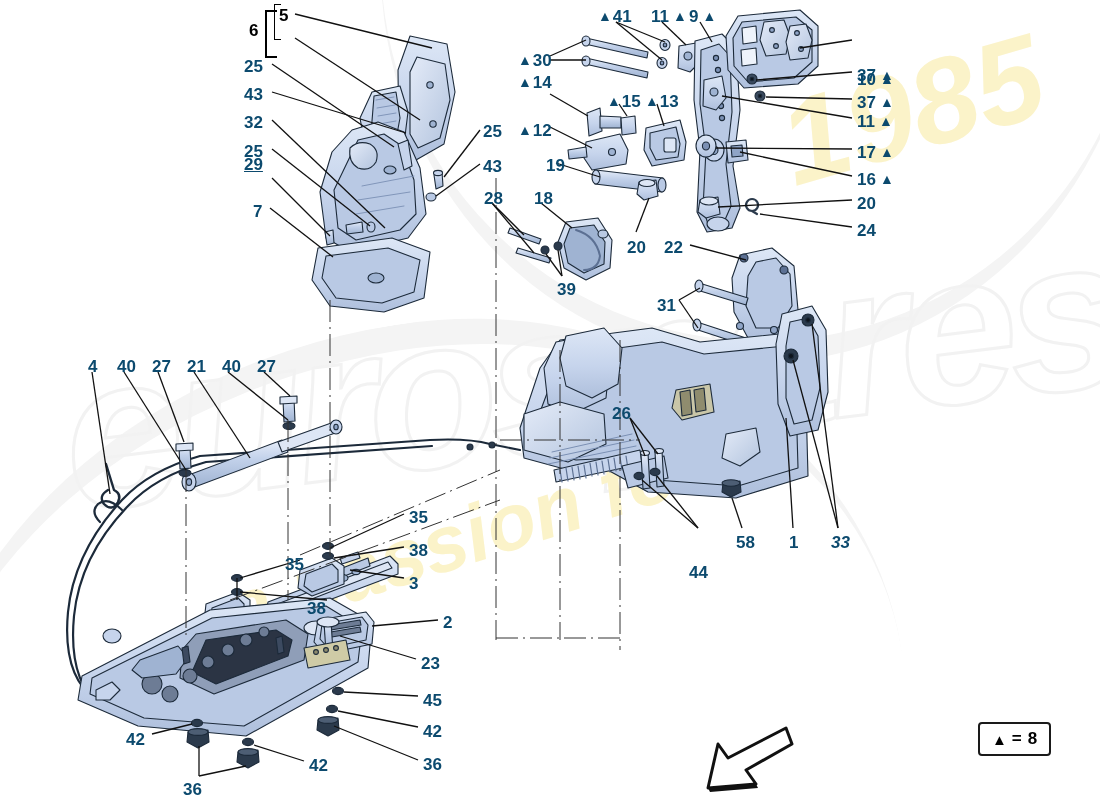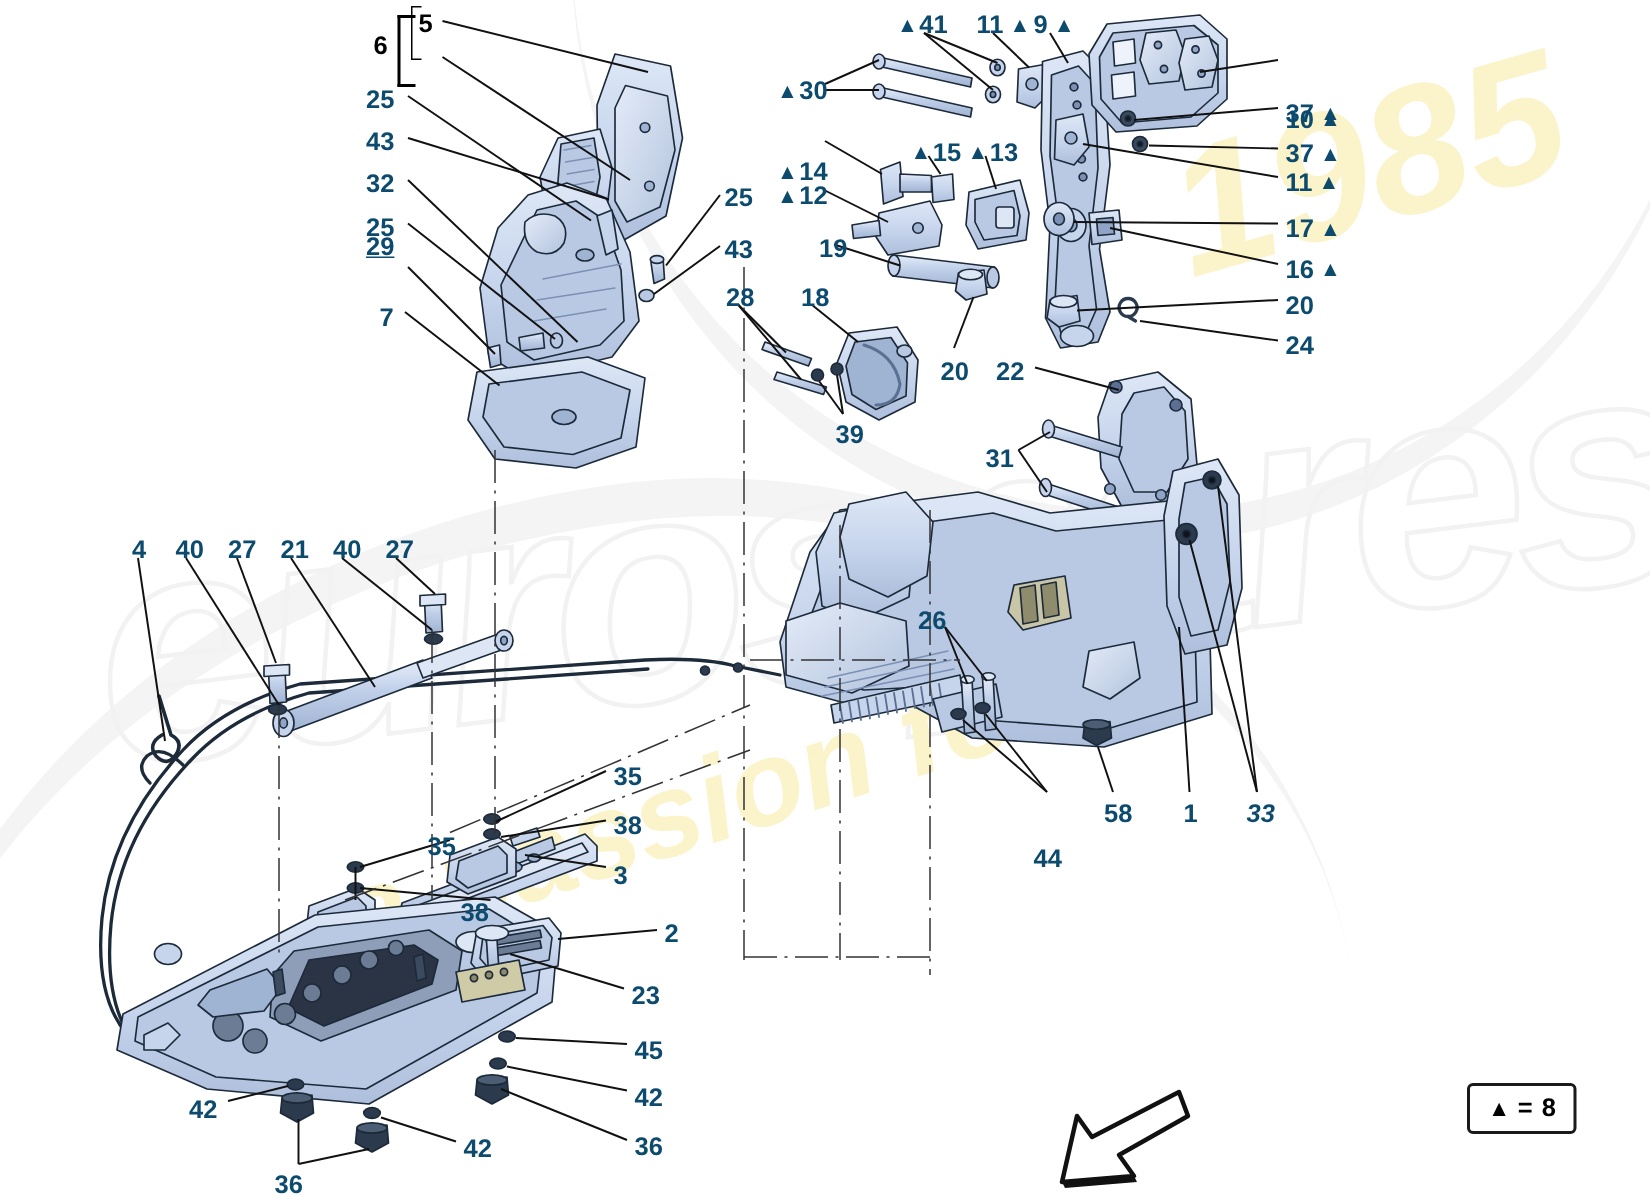--- a/index.html
+++ b/index.html
@@ -563,21 +563,21 @@
       <div class="lbl" style="left: 253px; top: 203px;">7</div>
       <div class="lbl" style="left: 483px; top: 123px;">25</div>
       <div class="lbl" style="left: 483px; top: 158px;">43</div>
       <div class="lbl" style="left: 484px; top: 190px;">28</div>
       <div class="lbl" style="left: 534px; top: 190px;">18</div>
       <div class="lbl" style="left: 557px; top: 281px;">39</div>
       <div class="lbl tri-left" style="left: 598px; top: 8px;">41</div>
       <div class="lbl tri-right" style="left: 651px; top: 8px;">11</div>
       <div class="lbl tri-right" style="left: 689px; top: 8px;">9</div>
       <div class="lbl tri-left" style="left: 518px; top: 52px;">30</div>
-      <div class="lbl tri-left" style="left: 518px; top: 106px;">14</div>
+      <div class="lbl tri-left" style="left: 518px; top: 74px;">14</div>
       <div class="lbl tri-left" style="left: 607px; top: 93px;">15</div>
       <div class="lbl tri-left" style="left: 645px; top: 93px;">13</div>
       <div class="lbl tri-left" style="left: 518px; top: 122px;">12</div>
       <div class="lbl" style="left: 546px; top: 157px;">19</div>
       <div class="lbl tri-right" style="left: 857px; top: 35px; margin-top: 36px;">10</div>
       <div class="lbl tri-right" style="left: 857px; top: 67px;">37</div>
       <div class="lbl tri-right" style="left: 857px; top: 94px;">37</div>
       <div class="lbl tri-right" style="left: 857px; top: 113px;">11</div>
       <div class="lbl tri-right" style="left: 857px; top: 144px;">17</div>
       <div class="lbl tri-right" style="left: 857px; top: 171px;">16</div>

